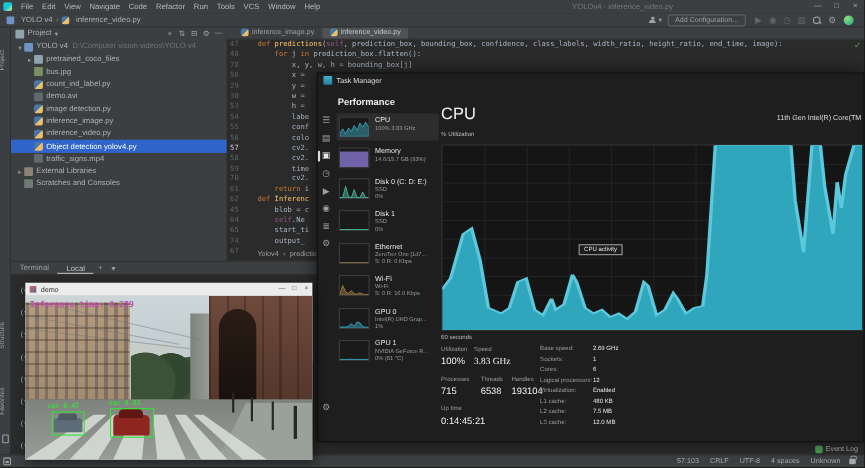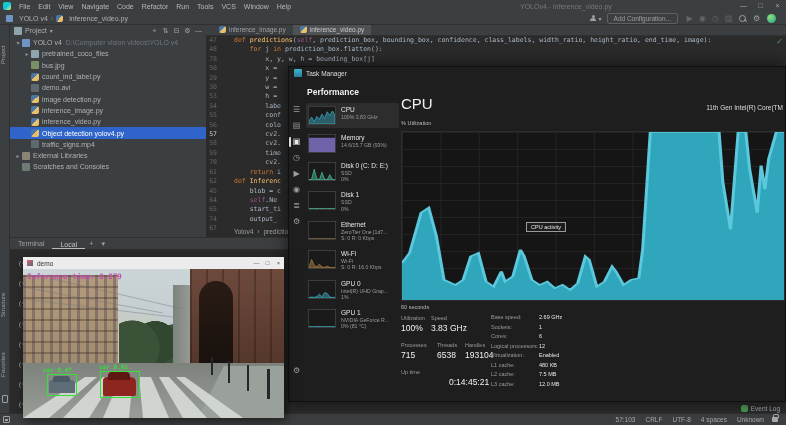--- a/index.html
+++ b/index.html
@@ -492,29 +492,29 @@
             <polygon points="0,78 2,72 5,48 7,45 9,62 11,88 14,91 16,88 18,74 20,72 22,89 24,92 26,83 27,89 29,86 31,70 32,74 34,88 36,91 38,89 40,93 42,91 44,94 46,90 48,74 49,76 51,92 53,89 55,80 56,83 58,91 60,88 62,87 63,70 65,0 83,0 84,30 86,58 88,0 90,0 91,22 93,48 94,20 95,34 96,16 98,0 100,0 100,100 0,100" fill="#31aec6" fill-opacity="0.95"></polygon>
             <polyline points="0,78 2,72 5,48 7,45 9,62 11,88 14,91 16,88 18,74 20,72 22,89 24,92 26,83 27,89 29,86 31,70 32,74 34,88 36,91 38,89 40,93 42,91 44,94 46,90 48,74 49,76 51,92 53,89 55,80 56,83 58,91 60,88 62,87 63,70 65,0 83,0 84,30 86,58 88,0 90,0 91,22 93,48 94,20 95,34 96,16 98,0 100,0" fill="none" stroke="#5bc8dc" stroke-width="0.8"></polyline>
           </svg>
         <div class="gr-tooltip">CPU activity</div>
       </div>
       <div class="axis-bottom">60 seconds</div>
       <div class="stats">
           <div class="st-abs" style="left: 0px; top: 0px;">Utilization</div>
           <div class="st-abs sv" style="left: 0px; top: 8px;">100%</div>
           <div class="st-abs" style="left: 30px; top: 0px;">Speed</div>
-          <div class="st-abs sv" style="left: 30px; top: 8px;">3.83 GHz</div>
+          <div class="st-abs sv" style="left: 30px; top: 8px; font-family: Liberation Serif, serif;">3.83 GHz</div>
           <div class="st-abs" style="left: 0px; top: 27px;">Processes</div>
           <div class="st-abs sv" style="left: 0px; top: 35px;">715</div>
           <div class="st-abs" style="left: 36px; top: 27px;">Threads</div>
           <div class="st-abs sv" style="left: 36px; top: 35px;">6538</div>
           <div class="st-abs" style="left: 64px; top: 27px;">Handles</div>
           <div class="st-abs sv" style="left: 64px; top: 35px;">193104</div>
           <div class="st-abs" style="left: 0px; top: 54px;">Up time</div>
-          <div class="st-abs sv" style="left: 0px; top: 62px; margin-left: 48px;">0:14:45:21</div>
+          <div class="st-abs sv" style="left: 0px; top: 62px;">0:14:45:21</div>
           <div class="st-right-row" style="top: -1px;"><span class="st-rl">Base speed:</span><span class="st-rv">2.69 GHz</span></div>
           <div class="st-right-row" style="top: 8.5px;"><span class="st-rl">Sockets:</span><span class="st-rv">1</span></div>
           <div class="st-right-row" style="top: 18px;"><span class="st-rl">Cores:</span><span class="st-rv">6</span></div>
           <div class="st-right-row" style="top: 27.5px;"><span class="st-rl">Logical processors:</span><span class="st-rv">12</span></div>
           <div class="st-right-row" style="top: 37px;"><span class="st-rl">Virtualization:</span><span class="st-rv">Enabled</span></div>
           <div class="st-right-row" style="top: 46.5px;"><span class="st-rl">L1 cache:</span><span class="st-rv">480 KB</span></div>
           <div class="st-right-row" style="top: 56px;"><span class="st-rl">L2 cache:</span><span class="st-rv">7.5 MB</span></div>
           <div class="st-right-row" style="top: 65.5px;"><span class="st-rl">L3 cache:</span><span class="st-rv">12.0 MB</span></div>
         </div>
     </div>

